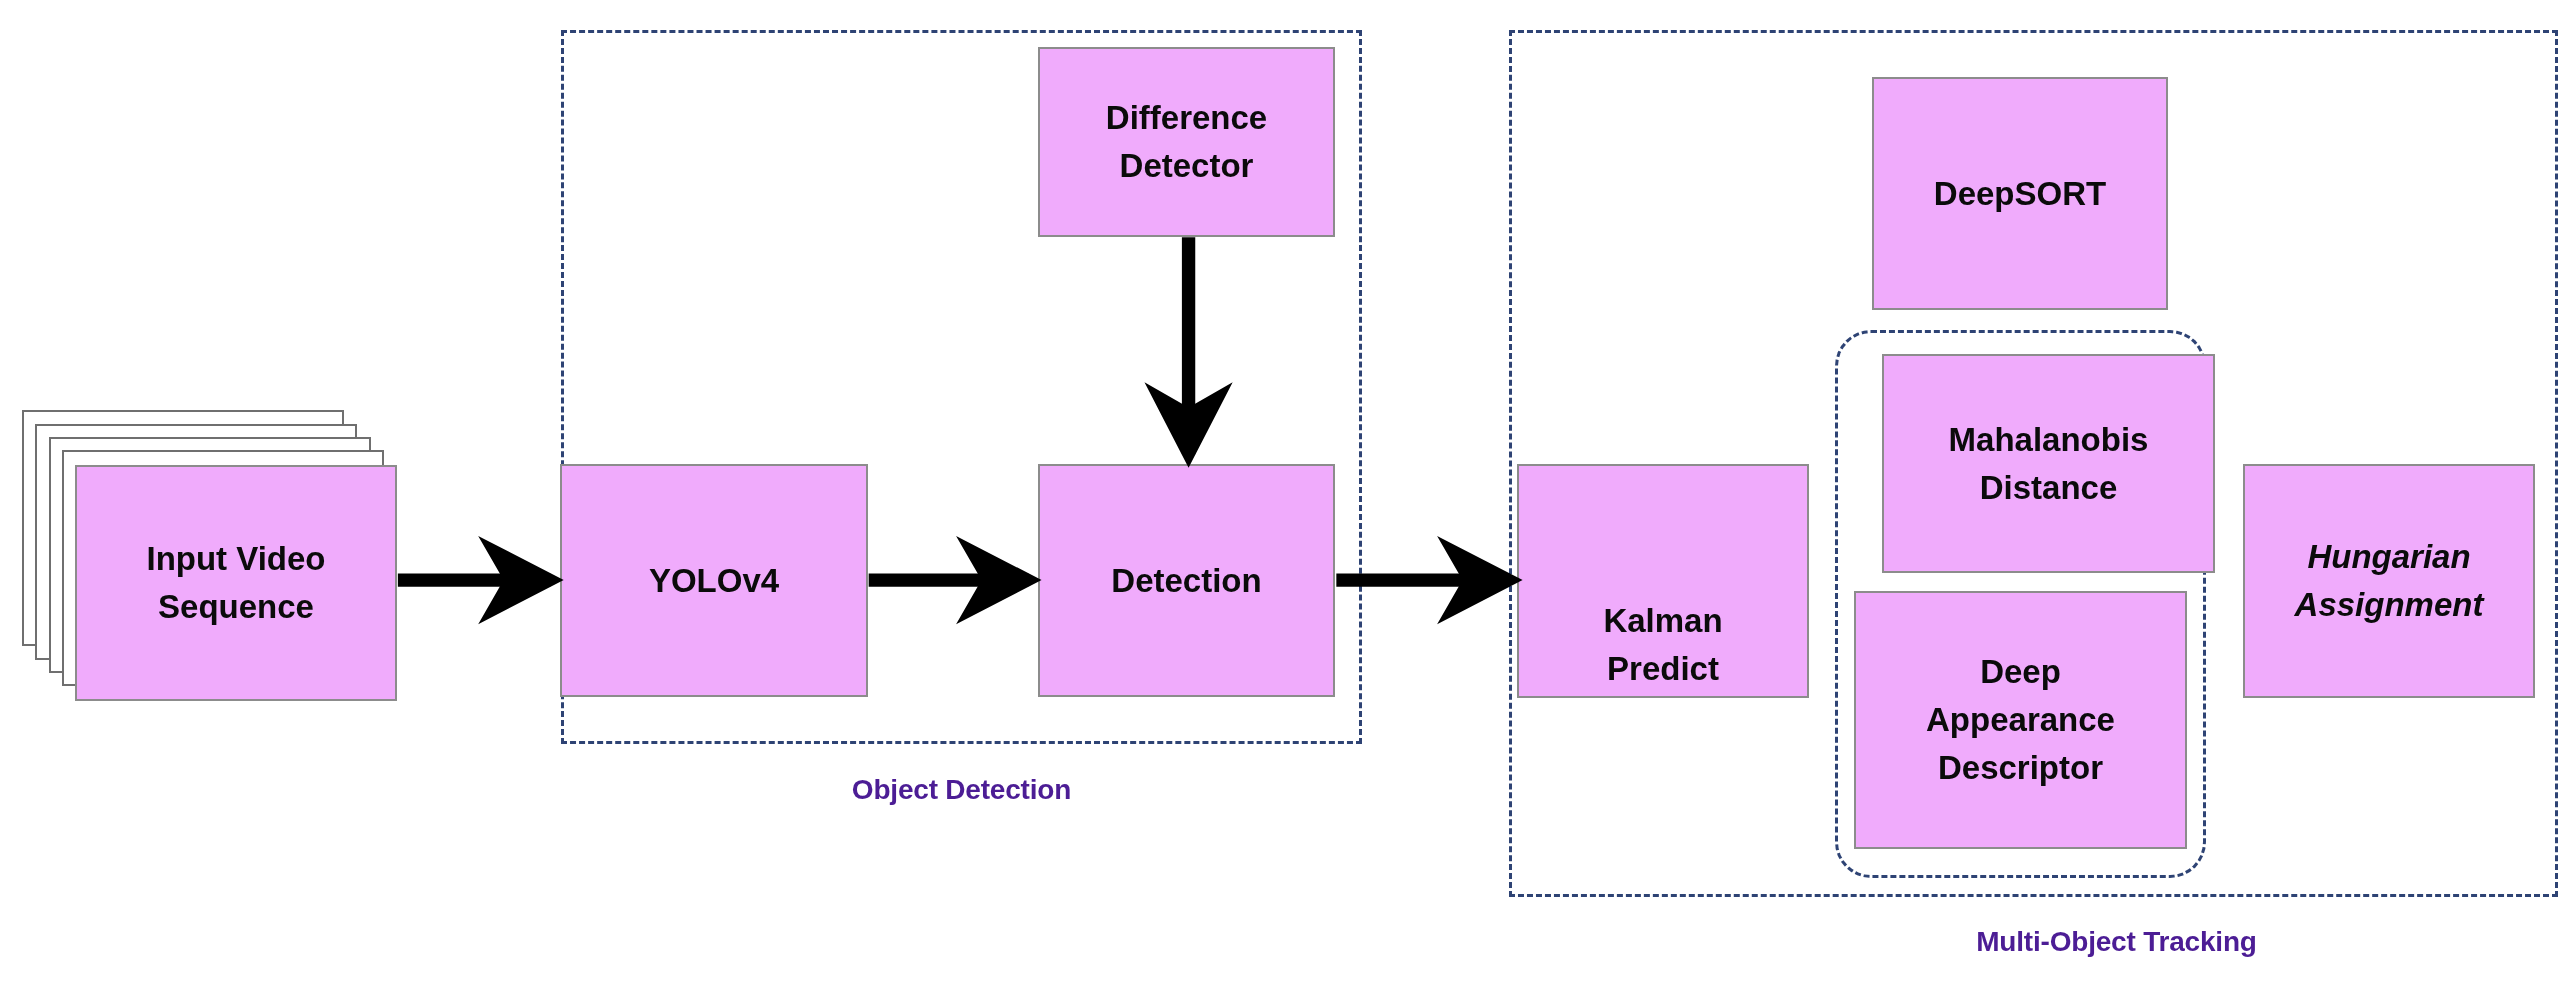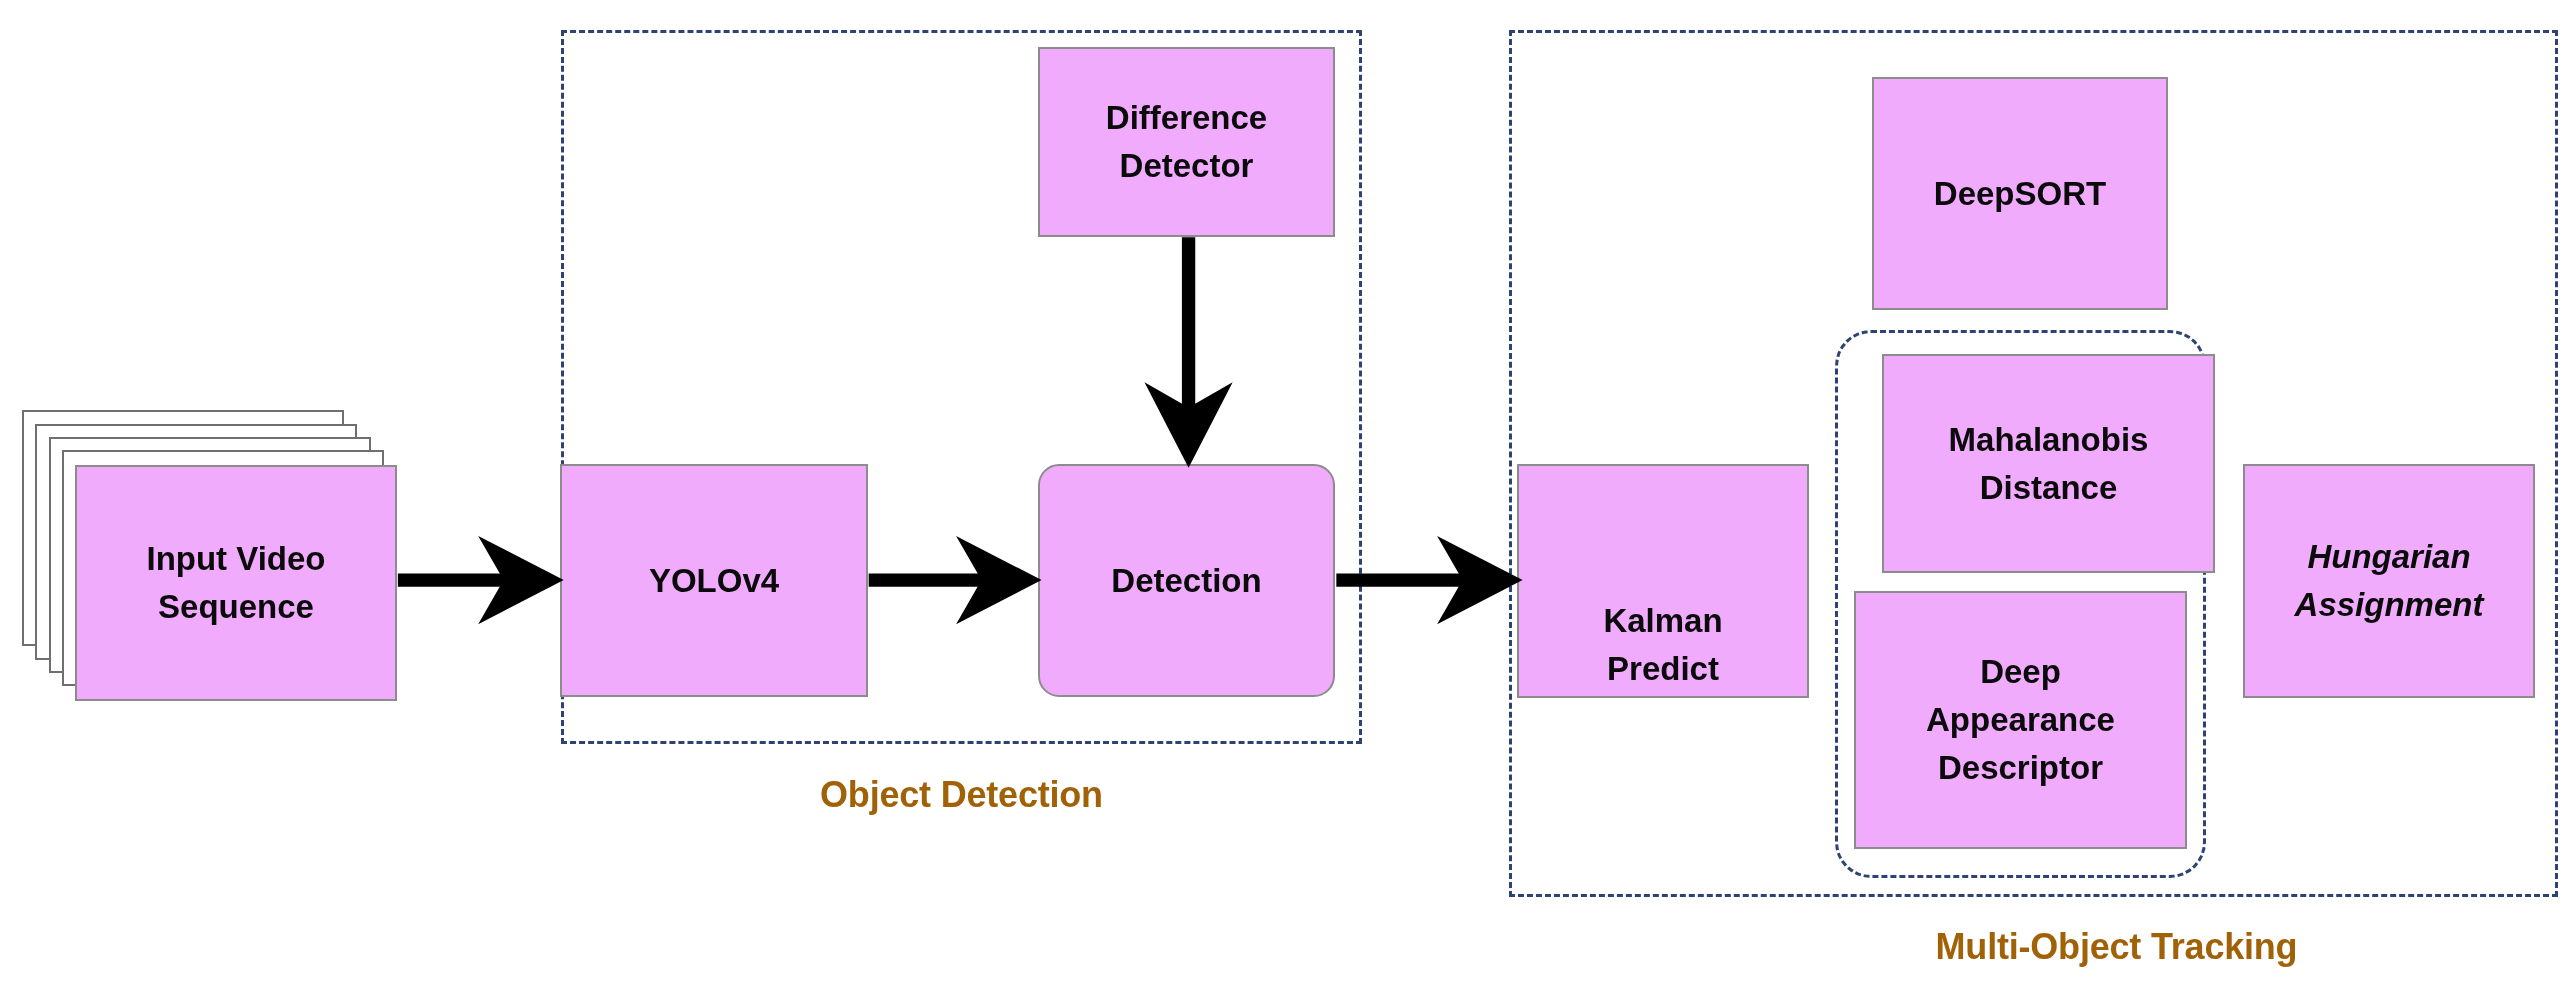--- a/index.html
+++ b/index.html
@@ -21,23 +21,23 @@
     position: absolute;
     border: 3.1px dashed #2e4374;
     background: transparent;
     box-sizing: border-box;
   }
   .group-region.dashdot {
     border-style: dashed;
   }
   .group-label {
     position: absolute;
-    font-size: 36px;
+    font-size: 28px;
     font-weight: bold;
-    color: #a16207;
+    color: #4c1d95;
     text-align: center;
     white-space: nowrap;
     letter-spacing: -0.2px;
   }
 
   
   .box {
     position: absolute;
     box-sizing: border-box;
     border: 2.4px solid #8c8c8c;
@@ -120,21 +120,21 @@
     <span class="lbl">YOLOv4</span>
   </div>
 
   <div class="box" style="left:1038px; top:47px; width:297px; height:190px;">
     <div>
       <span class="lbl">Difference</span>
       <span class="lbl">Detector</span>
     </div>
   </div>
 
-  <div class="box" style="left:1038px; top:464px; width:297px; height:233px;border-radius:21px;">
+  <div class="box" style="left:1038px; top:464px; width:297px; height:233px;">
     <span class="lbl">Detection</span>
   </div>
 
   <div class="box" style="left:1517px; top:464px; width:292px; height:234px;align-items:flex-end;">
     <div>
       <span class="lbl">Kalman</span>
       <span class="lbl">Predict</span>
     </div>
   </div>
 

